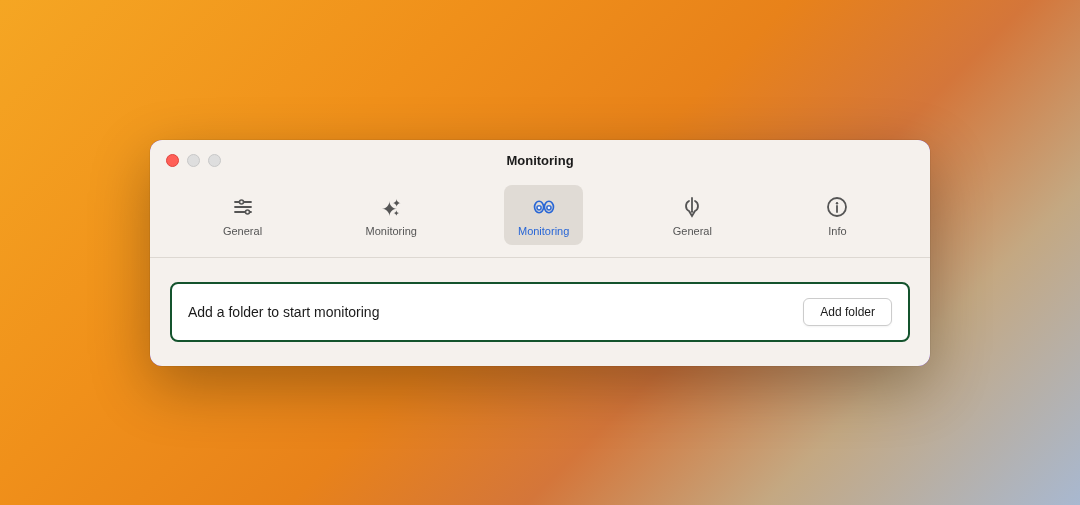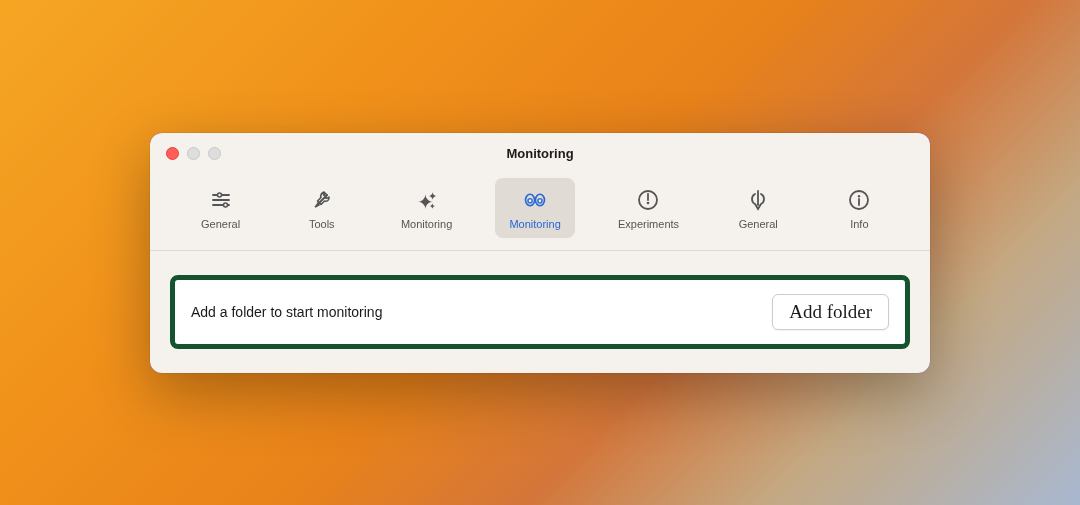--- a/index.html
+++ b/index.html
@@ -114,37 +114,37 @@
       background: #f5f1ed;
     }
 
     .monitoring-bar {
       display: flex;
       align-items: center;
       justify-content: space-between;
       background: #fff;
       border-radius: 8px;
       padding: 14px 16px;
-      border: 5px solid #14532d;
+      border: 2px solid #14532d;
     }
 
     .monitoring-text {
       font-size: 14px;
       color: #1a1a1a;
     }
 
     .add-folder-btn {
       background: #fff;
       border: 1px solid #ccc;
       border-radius: 6px;
       padding: 6px 16px;
-      font-size: 19px;
+      font-size: 12px;
       color: #1a1a1a;
       cursor: pointer;
-      font-family: Liberation Serif, serif;
+      font-family: Liberation Sans, sans-serif;
       box-shadow: 0 1px 2px rgba(0,0,0,0.05);
     }
 
     svg {
       display: block;
     }
   </style>
 </head>
 <body>
 
@@ -170,30 +170,20 @@
           <line x1="5" y1="18" x2="16" y2="18" stroke="#555" stroke-width="1.8" stroke-linecap="round"></line>
           <line x1="19" y1="18" x2="21" y2="18" stroke="#555" stroke-width="1.8" stroke-linecap="round"></line>
           <circle cx="11.5" cy="8" r="2" stroke="#555" stroke-width="1.6" fill="#f5f1ed"></circle>
           <circle cx="17.5" cy="18" r="2" stroke="#555" stroke-width="1.6" fill="#f5f1ed"></circle>
         </svg>
       </div>
       <span class="tab-label">General</span>
     </div>
 
 
-    <div class="tab-item">
-      <div class="tab-icon">
-        <svg width="26" height="26" viewBox="0 0 26 26" fill="none">
-          <line x1="8" y1="18" x2="18" y2="8" stroke="#555" stroke-width="1.8" stroke-linecap="round"></line>
-          <path d="M6 20 L8 18 L9 16 L10 18 L8 19 Z" stroke="#555" stroke-width="1.5" fill="none"></path>
-          <path d="M15 5 L18 8 L16.5 11 C17.5 11.5 19 11 20 10 C20.5 13 18 15 15.5 14 L12 17.5 L8.5 14 L12 10.5 C11 8 13 5.5 15 5 C14 6 14 8 15.5 8.5 Z" stroke="#555" stroke-width="1.6" fill="none" stroke-linejoin="round"></path>
-        </svg>
-      </div>
-      <span class="tab-label">Tools</span>
-    </div>
 
     <div class="tab-item">
       <div class="tab-icon">
         <svg width="26" height="26" viewBox="0 0 26 26" fill="none">
           <text x="3" y="22" font-size="20" fill="#555">✦</text>
           <text x="14" y="13" font-size="11" fill="#555">✦</text>
           <text x="15" y="22" font-size="8" fill="#555">✦</text>
         </svg>
       </div>
       <span class="tab-label">Monitoring</span>
@@ -208,30 +198,20 @@
           <circle cx="11" cy="14" r="1.5" fill="white"></circle>
 
           <ellipse cx="23" cy="13" rx="5.5" ry="7" stroke="#2866d6" stroke-width="2" fill="none"></ellipse>
           <circle cx="23" cy="14" r="3.5" fill="#2866d6" opacity="0.9"></circle>
           <circle cx="23" cy="14" r="1.5" fill="white"></circle>
         </svg>
       </div>
       <span class="tab-label">Monitoring</span>
     </div>
 
-    <div class="tab-item">
-      <div class="tab-icon">
-        <svg width="26" height="26" viewBox="0 0 26 26" fill="none">
-          <circle cx="13" cy="13" r="9" stroke="#555" stroke-width="1.8" fill="none"></circle>
-          <line x1="13" y1="7" x2="13" y2="13" stroke="#555" stroke-width="1.8" stroke-linecap="round"></line>
-          <circle cx="13" cy="16" r="1.3" fill="#555"></circle>
-        </svg>
-      </div>
-      <span class="tab-label">Experiments</span>
-    </div>
 
     <div class="tab-item">
       <div class="tab-icon">
         <svg width="26" height="26" viewBox="0 0 26 26" fill="none">
           <path d="M13 4 L13 16" stroke="#555" stroke-width="1.8" stroke-linecap="round"></path>
           <circle cx="13" cy="17.5" r="1.2" fill="#555" stroke="none"></circle>
           <path d="M10 7 C8 8 7 10 7 12 C7 14 8 16 10 17 L13 22 L16 17 C18 16 19 14 19 12 C19 10 18 8 16 7" stroke="#555" stroke-width="1.8" stroke-linecap="round" fill="none"></path>
         </svg>
       </div>
       <span class="tab-label">General</span>

